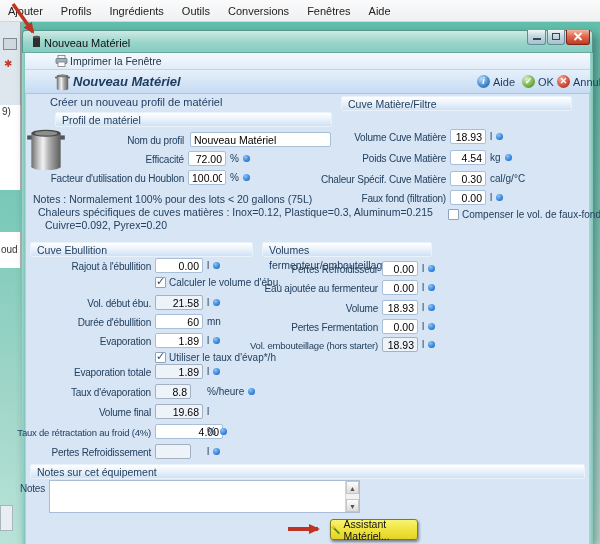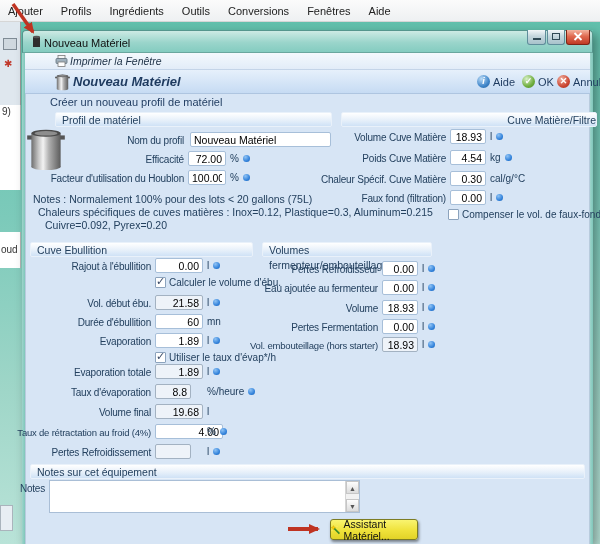--- a/index.html
+++ b/index.html
@@ -24,21 +24,21 @@
   .framedge{position:absolute;top:53px;height:491px;width:3px;
     background:linear-gradient(90deg,#9ed5cb,#7fc6ba);}
   .dlgbody{position:absolute;left:25px;top:53px;width:565px;height:491px;background:#d7e5f5;
     border-left:1px solid #b8cbdd;border-right:1px solid #b8cbdd;box-sizing:border-box;}
   .wbtn{position:absolute;top:30px;height:15px;box-sizing:border-box;border:1px solid #5f8d9b;border-top:none;
     border-radius:0 0 3px 3px;background:linear-gradient(180deg,#f2f7f9,#c3d6dd 45%,#a8c2cb);}
   .wbtn.close{background:linear-gradient(180deg,#f4b5a0,#e06a50 45%,#c03a24);border-color:#7e2416;}
   
   .toolbar{position:absolute;left:25px;top:53px;width:565px;height:17px;box-sizing:border-box;
     background:linear-gradient(180deg,#f4f9fd,#e2ecf8);border-bottom:1px solid #c4d4e8;}
-  .toolbar .tlabel{position:absolute;left:45px;top:2px;font-size:10.5px;color:#22354a;font-style:italic;}
+  .toolbar .tlabel{position:absolute;left:45px;top:2px;font-size:10.5px;color:#22354a;}
   .hdr{position:absolute;left:25px;top:70px;width:565px;height:24px;box-sizing:border-box;
     background:linear-gradient(180deg,#e6f0fb,#c6dbf3);border-bottom:1px solid #aec5e0;}
   .hdrtitle{position:absolute;left:48px;top:4px;font-size:13px;font-style:italic;font-weight:bold;color:#1e3a5f;}
   .actlbl{position:absolute;top:6px;font-size:11px;color:#1e3a5f;}
   .acticon{position:absolute;top:5px;width:13px;height:13px;border-radius:50%;
     color:#fff;font-size:9px;line-height:13px;text-align:center;font-weight:bold;}
   .ic-help{background:radial-gradient(circle at 35% 30%,#bcdcf7,#3f85c9 60%,#225a96);font-style:italic;}
   .ic-ok{background:radial-gradient(circle at 35% 30%,#d8f0c8,#6fae3e 60%,#47851f);}
   .ic-cancel{background:radial-gradient(circle at 35% 30%,#f0b0a0,#cc4733 60%,#9c2a18);}
   .subtitle{position:absolute;left:50px;top:96px;font-size:11px;color:#1e3a5f;}
@@ -199,21 +199,21 @@
   <input class="vbox" style="left: 188px; top: 170px; width: 38px;" value="100.00">
   <div class="ud" style="left:230px;top:170px;">
       <span class="unit">%</span>
       <span class="dot"></span>
     </div>
 
   <div class="noteln" style="left:33px;top:193px;">Notes : Normalement 100% pour des lots &lt; 20 gallons (75L)</div>
   <div class="noteln" style="left:38px;top:206px;">Chaleurs spécifiques de cuves matières : Inox=0.12, Plastique=0.3, Aluminum=0.215</div>
   <div class="noteln" style="left:45px;top:219px;">Cuivre=0.092, Pyrex=0.20</div>
 
-  <div class="sbar" style="left:341px;top:112px;width:256px;text-align:right;">Cuve Matière/Filtre</div>
+  <div class="sbar" style="left:341px;top:96px;width:231px;">Cuve Matière/Filtre</div>
 
   <div class="lbl" style="left:288px;top:132px;width:158px;">Volume Cuve Matière</div>
   <input class="vbox" style="left: 450px; top: 129px; width: 36px;" value="18.93">
   <div class="ud" style="left:490px;top:129px;">
       <span class="unit">l</span>
       <span class="dot"></span>
     </div>
 
   <div class="lbl" style="left:288px;top:153px;width:158px;">Poids Cuve Matière</div>
   <input class="vbox" style="left: 450px; top: 150px; width: 36px;" value="4.54">

